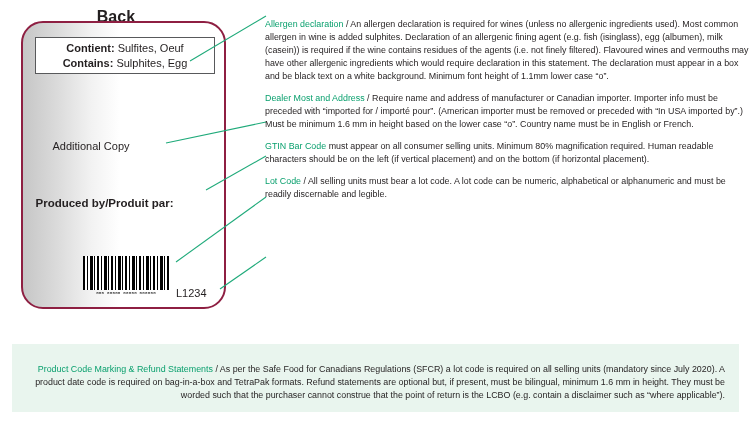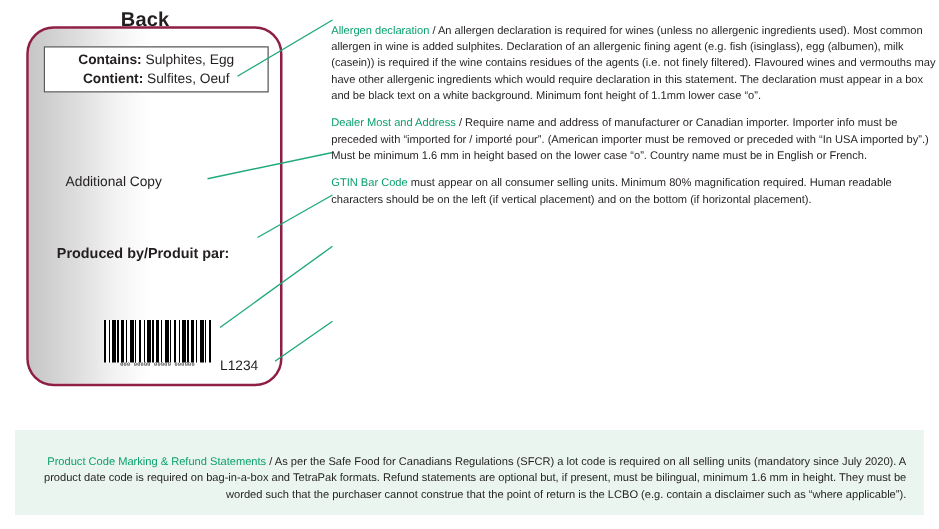--- a/index.html
+++ b/index.html
@@ -37,21 +37,21 @@
   #allergen-box .ln{font-size:11px;white-space:nowrap;}
   #allergen-box .ln b{font-weight:bold;}
 
   #additional-copy-text{
     position:absolute;left:21px;top:140px;width:140px;
     text-align:center;font-size:11px;
   }
 
   #producer-block{
     position:absolute;left:21px;top:196px;width:167px;
-    text-align:center;font-size:11px;line-height:1.33;padding-left:10px;
+    text-align:center;font-size:11px;line-height:1.33;
   }
   #producer-block .hdr{font-weight:bold;font-size:11.5px;}
 
   #barcode-wrap{position:absolute;left:83px;top:256px;width:86px;}
   #barcode{
     height:34px;width:86px;
     background-image:repeating-linear-gradient(to right,
       #000 0px,#000 2px,#fff 2px,#fff 4px,
       #000 4px,#000 5px,#fff 5px,#fff 7px,
       #000 7px,#000 10px,#fff 10px,#fff 11px,
@@ -85,22 +85,22 @@
 </head>
 <body>
 
 <div id="label-panel">
 
   <div id="label-caption">Back</div>
 
   <div id="label-shape"></div>
 
   <div id="allergen-box">
+    <div class="ln"><b>Contient:</b><span> Sulfites, Oeuf</span></div>
     <div class="ln"><b>Contains:</b><span> Sulphites, Egg</span></div>
-    <div class="ln"><b>Contient:</b><span> Sulfites, Oeuf</span></div>
   </div>
 
   <div id="additional-copy-text">Additional Copy</div>
 
   <div id="producer-block">
     <div class="hdr">Produced by/Produit par:</div>
   </div>
 
   <div id="barcode-wrap">
     <div id="barcode"></div>
@@ -117,17 +117,18 @@
     <line x1="206" y1="190" x2="266" y2="156"></line>
     <line x1="176" y1="262" x2="266" y2="197"></line>
     <line x1="220" y1="289" x2="266" y2="257"></line>
   </g>
 </svg>
 
 <div id="notes">
   <p class="note"><span class="term">Allergen declaration</span><span> / An allergen declaration is required for wines (unless no allergenic ingredients used). Most common allergen in wine is added sulphites. Declaration of an allergenic fining agent (e.g. fish (isinglass), egg (albumen), milk (casein)) is required if the wine contains residues of the agents (i.e. not finely filtered). Flavoured wines and vermouths may have other allergenic ingredients which would require declaration in this statement. The declaration must appear in a box and be black text on a white background. Minimum font height of 1.1mm lower case “o”.</span></p>
   <p class="note"><span class="term">Dealer Most and Address</span><span> / Require name and address of manufacturer or Canadian importer. Importer info must be preceded with “imported for / importé pour”. (American importer must be removed or preceded with “In USA imported by”.) Must be minimum 1.6 mm in height based on the lower case “o”. Country name must be in English or French.</span></p>
   <p class="note"><span class="term">GTIN Bar Code</span><span> must appear on all consumer selling units. Minimum 80% magnification required. Human readable characters should be on the left (if vertical placement) and on the bottom (if horizontal placement).</span></p>
+  <p class="note"><span class="term">Lot Code</span><span> / All selling units must bear a lot code. A lot code can be numeric, alphabetical or alphanumeric and must be readily discernable and legible.</span></p>
 </div>
 
 <div id="footer-panel">
   <p class="note"><span class="term">Product Code Marking &amp; Refund Statements</span><span> / As per the Safe Food for Canadians Regulations (SFCR) a lot code is required on all selling units (mandatory since July 2020). A product date code is required on bag-in-a-box and TetraPak formats. Refund statements are optional but, if present, must be bilingual, minimum 1.6 mm in height. They must be worded such that the purchaser cannot construe that the point of return is the LCBO (e.g. contain a disclaimer such as “where applicable”).</span></p>
 </div>
 
 </body></html>

